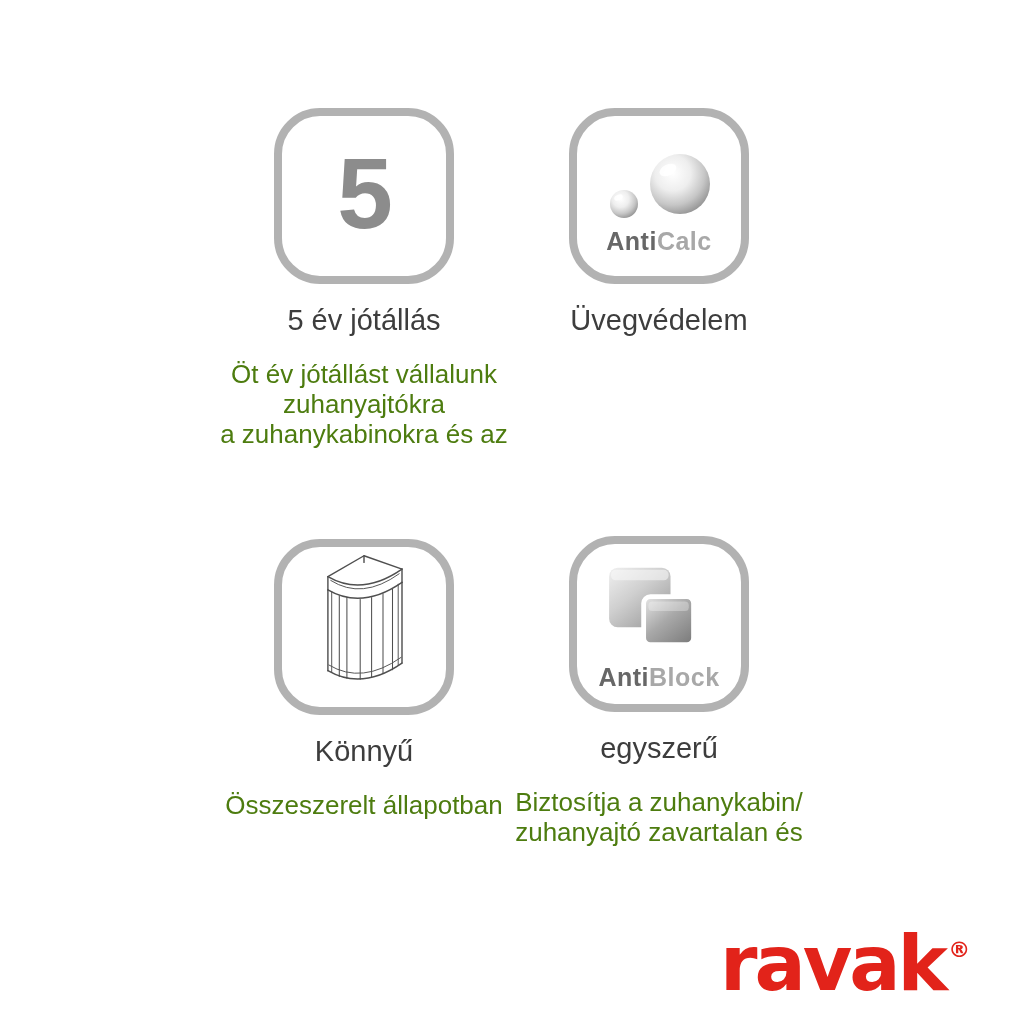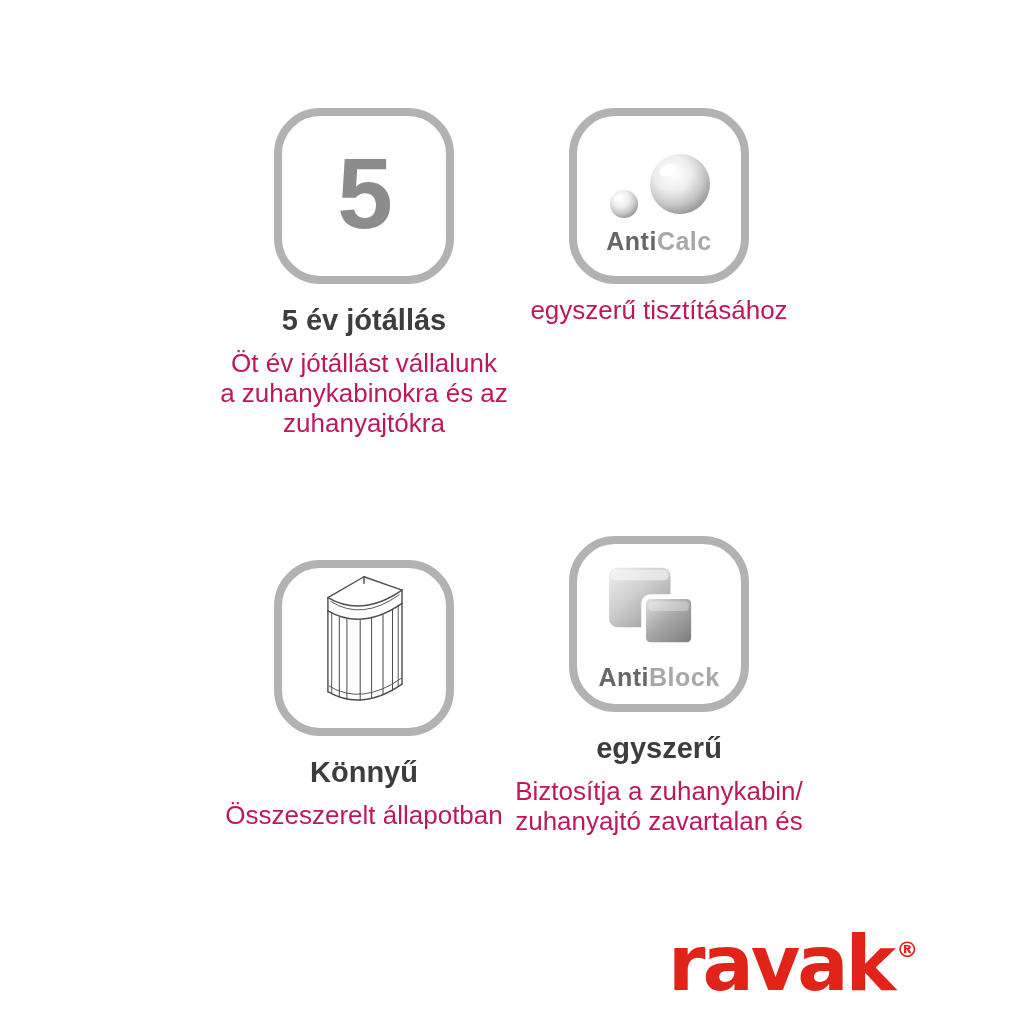--- a/index.html
+++ b/index.html
@@ -7,21 +7,21 @@
     width:1024px; height:1024px;
     background:#ffffff;
     font-family:"Liberation Sans", sans-serif;
     -webkit-font-smoothing:antialiased;
   }
   .canvas { position:relative; width:1024px; height:1024px; overflow:hidden; background:#ffffff; }
 
   .card { position:absolute; width:330px; text-align:center; }
   .card-r1c1 { left:199px; top:108px; }
   .card-r1c2 { left:494px; top:108px; }
-  .card-r2c1 { left:199px; top:560px; }
+  .card-r2c1 { left:199px; top:539px; }
   .card-r2c2 { left:494px; top:536px; }
 
   .tile {
     box-sizing:content-box;
     width:164px; height:160px;
     border:8px solid #b2b2b2;
     border-radius:46px;
     margin:0 auto;
     display:flex; flex-direction:column;
     align-items:center; justify-content:center;
@@ -33,32 +33,32 @@
   }
   .icon-label {
     font-size:25px; font-weight:bold; letter-spacing:0.5px;
     line-height:1; margin-top:5px; white-space:nowrap;
   }
   .icon-label .dark  { color:#676767; }
   .icon-label .light { color:#a8a8a8; }
 
   .feature-title {
     margin-top:19px;
-    font-size:29px; font-weight:bold; color:#3d3d3d;
+    font-size:29px; font-weight:normal; color:#3d3d3d;
     line-height:34px;
   }
   .feature-desc {
-    margin-top:11px;
-    font-size:26px; color:#be185d;
+    margin-top:22px;
+    font-size:26px; color:#4d7c0f;
     line-height:30px;
   }
   .feature-title div, .feature-desc div { white-space:nowrap; }
 
   .logo {
-    position:absolute; left:668px; top:926px;
+    position:absolute; left:720px; top:926px;
     color:#e2231a;
     font-family:"DejaVu Sans", sans-serif;
     font-weight:bold; font-size:76px; line-height:1;
     letter-spacing:-3px; white-space:nowrap;
   }
   .logo .reg {
     font-size:22px; letter-spacing:0;
     position:relative; top:-33px; margin-left:3px;
   }
 </style>
@@ -69,22 +69,22 @@
 
   <div class="card card-r1c1">
     <div class="tile">
       <div class="big-five">5</div>
     </div>
     <div class="feature-title">
       <div>5 év jótállás</div>
     </div>
     <div class="feature-desc">
       <div>Öt év jótállást vállalunk</div>
+      <div>zuhanyajtókra</div>
       <div>a zuhanykabinokra és az</div>
-      <div>zuhanyajtókra</div>
     </div>
   </div>
 
   <div class="card card-r1c2">
     <div class="tile">
       <svg width="130" height="78" viewBox="0 0 130 78" style="margin-top:8px;">
         <defs>
           <radialGradient id="bubbleGrad" cx="38%" cy="32%" r="78%">
             <stop offset="0%" stop-color="#ffffff"></stop>
             <stop offset="38%" stop-color="#eeeeee"></stop>
@@ -95,22 +95,24 @@
         </defs>
         <circle cx="86" cy="38" r="30" fill="url(#bubbleGrad)"></circle>
         <ellipse cx="74" cy="24" rx="9" ry="5.5" fill="#ffffff" opacity="0.9" transform="rotate(-25 74 24)"></ellipse>
         <circle cx="30" cy="58" r="14" fill="url(#bubbleGrad)"></circle>
         <ellipse cx="24.5" cy="51.5" rx="4.5" ry="2.8" fill="#ffffff" opacity="0.9" transform="rotate(-25 24.5 51.5)"></ellipse>
       </svg>
       <div class="icon-label">
         <span class="dark">Anti</span><span class="light">Calc</span>
       </div>
     </div>
+    <div class="feature-title">
+      <div>Üvegvédelem</div>
+    </div>
     <div class="feature-desc">
-      <div>egyszerű tisztításához</div>
     </div>
   </div>
 
   <div class="card card-r2c1">
     <div class="tile">
       <svg width="100" height="152" viewBox="0 0 100 160" fill="none" stroke="#4f4f4f" stroke-width="1.5" stroke-linecap="round" stroke-linejoin="round">
 
         <path d="M12,27 L50,5 L90,19"></path>
         <path d="M12,27 Q48,48 90,19"></path>
         <path d="M12,27 L12,41"></path>

